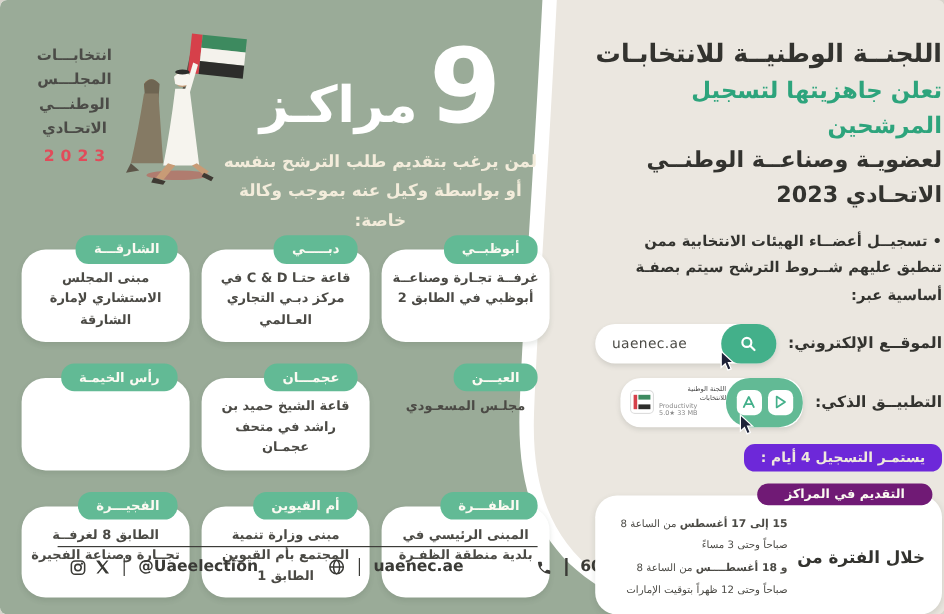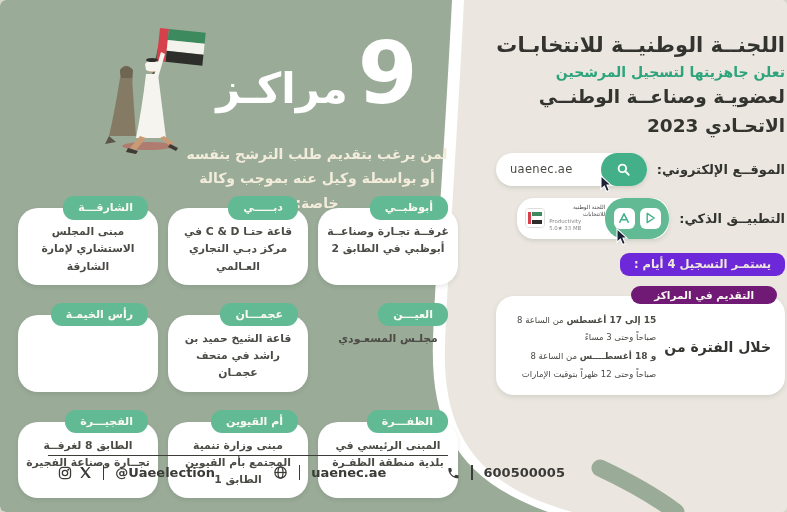--- a/index.html
+++ b/index.html
@@ -11,42 +11,42 @@
   
   .logo{position:absolute;left:20px;top:26px;width:180px;height:140px;}
   .logo-text{position:absolute;left:2px;top:10px;width:80px;text-align:center;
     font-weight:bold;font-size:12.5px;line-height:1.62;color:#4b4b47;direction:rtl;}
   .logo-year{margin-top:3px;color:#e14b5a;font-size:13px;letter-spacing:5px;direction:ltr;text-indent:5px;}
   .logo-art{position:absolute;left:76px;top:0;}
   .headline{position:absolute;left:178px;top:26px;width:278px;direction:rtl;text-align:center;color:#fff;}
   .count-row{display:flex;direction:rtl;justify-content:center;align-items:baseline;gap:10px;font-weight:bold;}
   .count-num{font-size:86px;line-height:1.1;}
   .count-word{font-size:42px;line-height:1.1;}
-  .headline .sub{margin-top:21px;font-size:14px;font-weight:bold;color:#f3ecdb;line-height:1.75;}
+  .headline .sub{margin-top:2px;font-size:14px;font-weight:bold;color:#f3ecdb;line-height:1.75;}
   .grid{position:absolute;left:18px;top:208px;width:440px;display:grid;
     grid-template-columns:repeat(3,1fr);gap:30px 10px;direction:rtl;}
   .center-card{position:relative;background:#ffffff;border-radius:20px;
     padding:15px 8px 10px;min-height:46px;text-align:center;
     font-size:10.8px;font-weight:bold;color:#4b4a45;line-height:1.6;
     box-shadow:0 2px 4px rgba(60,70,60,.12);}
   .center-card.bare{background:transparent;box-shadow:none;}
   .center-badge{position:absolute;top:-12px;right:10px;background:#62ba95;color:#fbfaf2;
     font-size:11px;font-weight:bold;padding:3px 15px;border-radius:11px;white-space:nowrap;margin-left:20px;}
   .footer{position:absolute;left:48px;top:455px;width:400px;border-top:1.5px solid #3c3c38;
     padding-top:9px;display:flex;align-items:center;color:#3a3a36;font-size:13px;
     font-weight:bold;direction:ltr;}
   .footer .grp{display:flex;align-items:center;gap:7px;}
   .footer .sep{width:1.2px;height:15px;background:#3a3a36;margin:0 4px;}
   .footer svg{display:block;}
   .f1{margin-left:10px;} .f2{margin-left:58px;} .f3{margin-left:60px;}
   
   .right{position:absolute;left:488px;top:0;width:319px;height:435px;
     direction:rtl;padding:30px 22px 0 8px;box-sizing:border-box;}
   .t1{font-size:21px;font-weight:bold;color:#33332f;line-height:1.5;}
-  .t2{font-size:14px;font-weight:bold;color:#2da47c;line-height:1.55;}
+  .t2{font-size:19px;font-weight:bold;color:#2da47c;line-height:1.55;}
   .t3{font-size:18.5px;font-weight:bold;color:#33332f;line-height:1.55;}
   .bullet{margin-top:12px;font-size:12.3px;font-weight:bold;color:#33332f;line-height:1.85;}
   .row{margin-top:12px;display:flex;align-items:center;gap:10px;}
   .row-label{font-size:13px;font-weight:bold;color:#33332f;white-space:nowrap;}
   .pill{position:relative;background:#fff;border-radius:17px;display:flex;align-items:center;
     direction:ltr;box-shadow:0 2px 4px rgba(60,70,60,.15);}
   .web-pill{width:140px;height:33px;padding-left:14px;}
   .web-pill .url{font-size:11.5px;color:#4b4a45;letter-spacing:.3px;}
   .search-btn{margin-left:auto;width:46px;height:33px;border-radius:17px;background:#43b08a;
     display:flex;align-items:center;justify-content:center;}
@@ -80,20 +80,27 @@
 <div class="stage">
 
   <svg class="bg" width="787" height="512" viewBox="0 0 787 512">
     <rect width="787" height="512" fill="#ebe7e0"></rect>
     <path d="M0,0 H464 C457,140 448,265 445,345 C442,435 478,486 572,512 H0 Z" fill="#ffffff"></path>
     <path d="M600,468 C632,483 656,497 676,512" stroke="#9aab98" stroke-width="17" fill="none" stroke-linecap="round"></path>
     <path d="M0,0 H452 C445,140 436,260 433,340 C430,430 460,480 548,512 H0 Z" fill="#9aab98"></path>
   </svg>
 
   <div class="logo">
+    <div class="logo-text">
+      <div>انتخابـــات</div>
+      <div>المجلـــس</div>
+      <div>الوطنـــي</div>
+      <div>الاتحـادي</div>
+      <div class="logo-year">2023</div>
+    </div>
     <svg class="logo-art" width="110" height="130" viewBox="0 0 110 130">
       <ellipse cx="52" cy="120" rx="26" ry="4" fill="#c2554f" opacity="0.55"></ellipse>
       <line x1="66" y1="8" x2="52" y2="72" stroke="#5a5а52" stroke-width="2"></line>
       <line x1="66" y1="8" x2="52" y2="72" stroke="#57534b" stroke-width="2"></line>
       <g transform="translate(64,2) rotate(6)">
         <rect x="0" y="0" width="9" height="33" fill="#d6404a"></rect>
         <rect x="9" y="0" width="37" height="11" fill="#3d8a5f"></rect>
         <rect x="9" y="11" width="37" height="11" fill="#f4f2ec"></rect>
         <rect x="9" y="22" width="37" height="11" fill="#2d2d2b"></rect>
       </g>
@@ -192,20 +199,21 @@
       <span>600500005</span>
     </div>
   </div>
 
   <div class="right">
     <div class="t1">اللجنــة الوطنيــة للانتخابـات</div>
     <div class="t2">تعلن جاهزيتها لتسجيل المرشحين</div>
     <div class="t3">لعضويـة وصناعــة الوطنــي</div>
     <div class="t3">الاتحـادي 2023</div>
 
+    <div class="bullet">• تسجيــل أعضــاء الهيئات الانتخابية ممن تنطبق عليهم شــروط الترشح سيتم بصفـة أساسية عبر:</div>
 
     
     <div class="row">
       <span class="row-label">الموقــع الإلكتروني:</span>
       <div class="pill web-pill">
         <span class="url">uaenec.ae</span>
         <span class="search-btn">
           <svg width="15" height="15" viewBox="0 0 20 20">
             <circle cx="8.5" cy="8.5" r="5" fill="none" stroke="#fff" stroke-width="2.4"></circle>
             <line x1="12.2" y1="12.2" x2="17" y2="17" stroke="#fff" stroke-width="2.4" stroke-linecap="round"></line>

